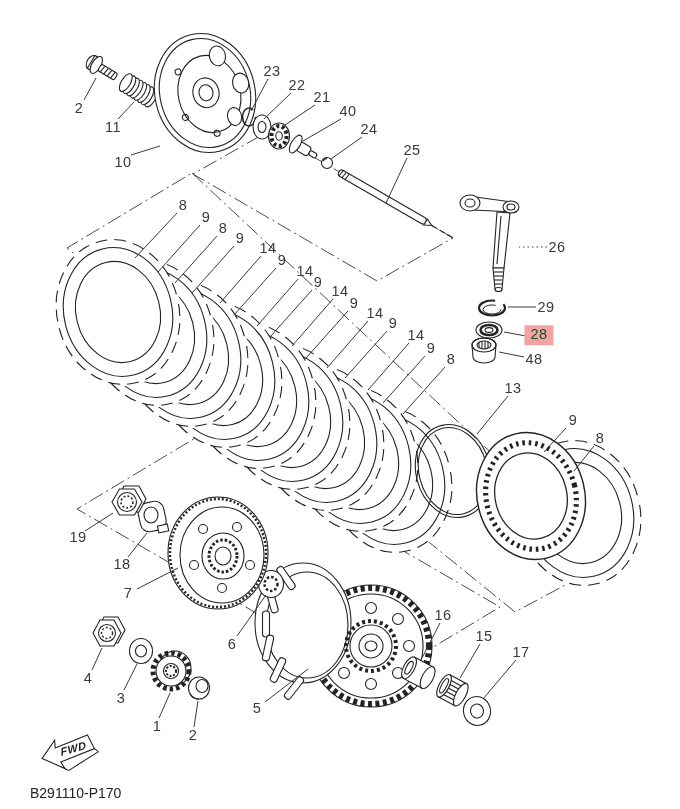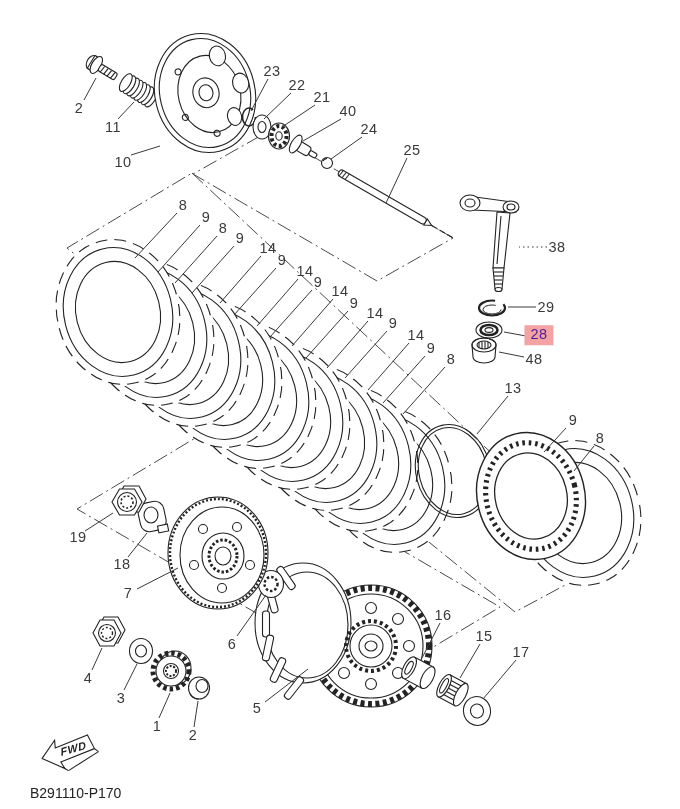--- a/index.html
+++ b/index.html
@@ -1,21 +1,21 @@
 <!DOCTYPE html>
 <html><head>
 <meta charset="utf-8">
 <style>
   html,body{margin:0;padding:0;background:#ffffff;}
   .stage{position:relative;width:680px;height:809px;background:#fff;overflow:hidden;
          font-family:"Liberation Sans",sans-serif;}
   .stage svg{position:absolute;left:0;top:0;}
   .callout{position:absolute;transform:translate(-50%,-50%);font-size:14.5px;
            color:#3a3a3a;line-height:1;white-space:nowrap;letter-spacing:.5px;}
-  .callout.hl{background:#f3a3a4;color:#4c1d95;padding:2px 6px 3px 6px;}
+  .callout.hl{background:#f3a3a4;color:#14532d;padding:2px 6px 3px 6px;}
   .leader{stroke:#3a3a3a;stroke-width:1;fill:none;}
   .leader.dotted{stroke-dasharray:1.5 3;}
   .ln{stroke:#232323;stroke-width:1.1;fill:none;}
   .wh{stroke:#232323;stroke-width:1.1;fill:#fff;}
   .plane{stroke:#4a4a4a;stroke-width:1;fill:none;stroke-dasharray:15 4 2 4;}
   .code-text{font-size:14px;fill:#232323;}
   .fwd-text{font-size:11px;font-weight:bold;font-style:italic;fill:#232323;letter-spacing:.5px;}
 </style>
 </head>
 <body>
@@ -318,21 +318,21 @@
 </svg>
 <div class="callout" style="left: 79px; top: 108px;">2</div>
     <div class="callout" style="left: 113px; top: 127px;">11</div>
     <div class="callout" style="left: 123px; top: 162px;">10</div>
     <div class="callout" style="left: 272px; top: 71px;">23</div>
     <div class="callout" style="left: 297px; top: 85px;">22</div>
     <div class="callout" style="left: 322px; top: 97px;">21</div>
     <div class="callout" style="left: 348px; top: 111px;">40</div>
     <div class="callout" style="left: 369px; top: 129px;">24</div>
     <div class="callout" style="left: 412px; top: 150px; text-align: center;">25</div>
-    <div class="callout" style="left: 557px; top: 247px;">38</div>
+    <div class="callout" style="left: 557px; top: 247px;">26</div>
     <div class="callout" style="left: 546px; top: 307px;">29</div>
     <div class="callout hl" style="left: 539px; top: 335px;">28</div>
     <div class="callout" style="left: 534px; top: 359px;">48</div>
     <div class="callout" style="left: 183px; top: 205px;">8</div>
     <div class="callout" style="left: 206px; top: 217px;">9</div>
     <div class="callout" style="left: 223px; top: 228px;">8</div>
     <div class="callout" style="left: 240px; top: 238px;">9</div>
     <div class="callout" style="left: 268px; top: 248px;">14</div>
     <div class="callout" style="left: 282px; top: 260px;">9</div>
     <div class="callout" style="left: 305px; top: 271px;">14</div>

